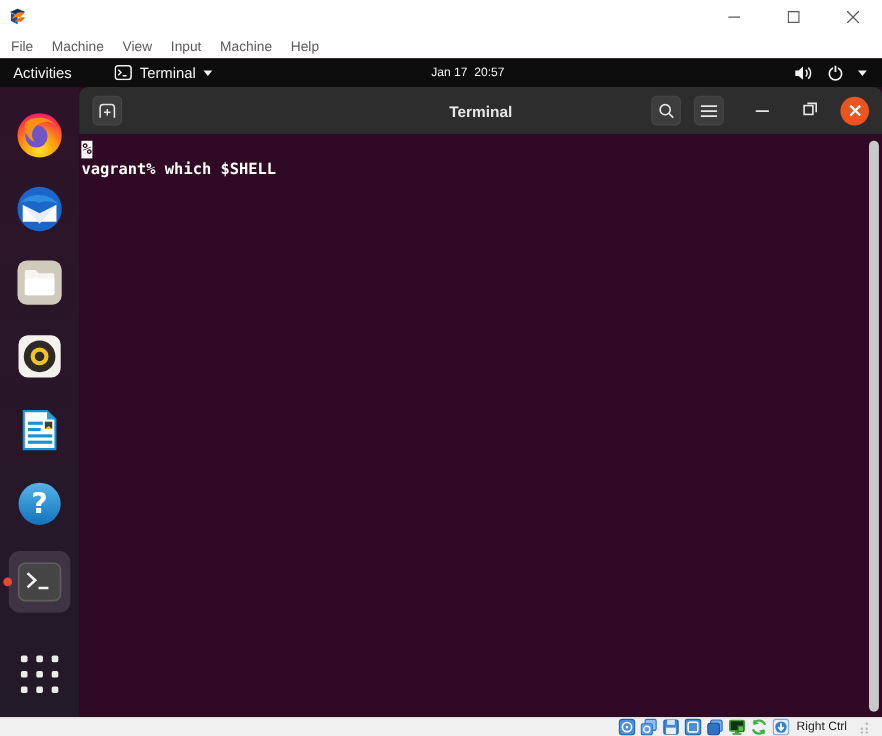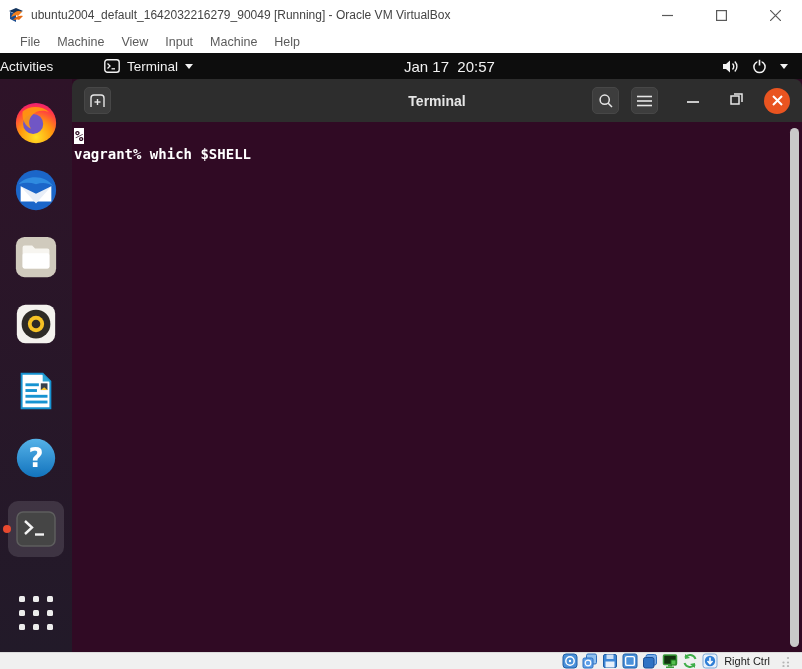--- a/index.html
+++ b/index.html
@@ -7,29 +7,29 @@
     width:802px;height:669px;position:relative;overflow:hidden;
     font-family:"Liberation Sans","DejaVu Sans",sans-serif;
     background:#ffffff;
   }
   
   .host-titlebar{position:absolute;top:0;left:0;width:802px;height:30px;background:#ffffff;}
   .vbox-logo{position:absolute;left:8px;top:7px;width:16px;height:16px;}
   .host-title{position:absolute;left:31px;top:0;height:30px;line-height:30px;font-size:12px;color:#444444;white-space:nowrap;}
   .host-controls{position:absolute;right:0;top:0;height:30px;display:flex;}
   .host-ctl{width:54px;height:30px;display:flex;align-items:center;justify-content:center;color:#5a5a5a;}
-  .menubar{position:absolute;top:30px;left:0;width:642px;height:23px;background:#ffffff;display:flex;align-items:center;padding-left:20px;gap:17px;box-sizing:border-box;}
+  .menubar{position:absolute;top:30px;left:0;width:642px;height:23px;background:#ffffff;display:flex;align-items:center;padding-left:10px;gap:17px;box-sizing:border-box;}
   .menu-item{font-size:12.5px;color:#5b5b5b;}
   
   .vm{position:absolute;top:53px;left:0;width:802px;height:599px;background:#2c0c23;overflow:hidden;}
   
   .topbar{position:absolute;top:0;left:0;width:802px;height:26px;background:#0d0d0d;display:flex;align-items:center;color:#f2f2f2;}
-  .activities{font-size:13.5px;}
+  .activities{margin-left:12px;font-size:13.5px;}
   .appmenu{position:absolute;left:104px;display:flex;align-items:center;gap:7px;font-size:13.5px;}
-  .clock{position:absolute;left:404px;font-size:15px;white-space:pre;}
+  .clock{position:absolute;left:392px;font-size:11px;white-space:pre;}
   .topbar-right{position:absolute;right:0;height:26px;display:flex;align-items:center;gap:13px;padding-right:14px;}
   .caret-down{width:0;height:0;border-left:4px solid transparent;border-right:4px solid transparent;border-top:5px solid #f2f2f2;}
   
   .dock{position:absolute;left:0;top:26px;bottom:0;width:72px;background:linear-gradient(#2e1328,#221a29);display:flex;flex-direction:column;align-items:center;padding-top:20px;gap:19px;box-sizing:border-box;}
   .dock-item{width:48px;height:48px;flex:0 0 auto;display:flex;align-items:center;justify-content:center;}
   .dock-item.active{width:56px;height:56px;background:rgba(255,255,255,0.12);border-radius:10px;position:relative;}
   .run-dot{position:absolute;left:-5px;top:24px;width:8px;height:8px;border-radius:50%;background:#e8492f;}
   .app-grid{margin-top:auto;margin-bottom:22px;display:grid;grid-template-columns:repeat(3,6px);grid-template-rows:repeat(3,6px);gap:8px;}
   .app-grid span{width:6px;height:6px;background:#ececec;border-radius:1.5px;}
   
@@ -59,21 +59,20 @@
 </head>
 <body>
 
 <div class="host-titlebar">
   <svg class="vbox-logo" viewBox="0 0 16 16">
     <path d="M1 4 L8 1 L15 4 L8 7 Z" fill="#13335c"></path>
     <path d="M2 5 L2 12 L8 15 L8 7 Z" fill="#1c4d8f"></path>
     <path d="M3 10 C6 4, 11 3, 14 5 L10 9 C8 7, 6 9, 3 10 Z" fill="#f5801e"></path>
     <path d="M5 13 C8 9, 12 8, 15 9 L11 13 C9 12, 7 13, 5 13 Z" fill="#e86a12"></path>
   </svg>
-  <span class="host-title">ubuntu2004_default_1642032216279_90049 [Running] - Oracle VM VirtualBox</span>
   <div class="host-controls">
     <div class="host-ctl">
       <svg width="11" height="11" viewBox="0 0 11 11">
           <line x1="0" y1="5.5" x2="11" y2="5.5" stroke="#5a5a5a" stroke-width="1.2"></line>
         </svg>
     </div>
     <div class="host-ctl">
       <svg width="11" height="11" viewBox="0 0 11 11">
           <rect x="0.6" y="0.6" width="9.8" height="9.8" fill="none" stroke="#5a5a5a" stroke-width="1.2"></rect>
         </svg>

